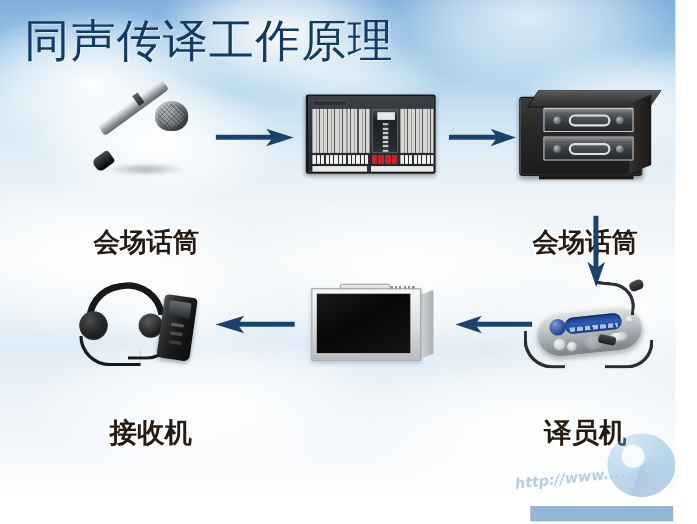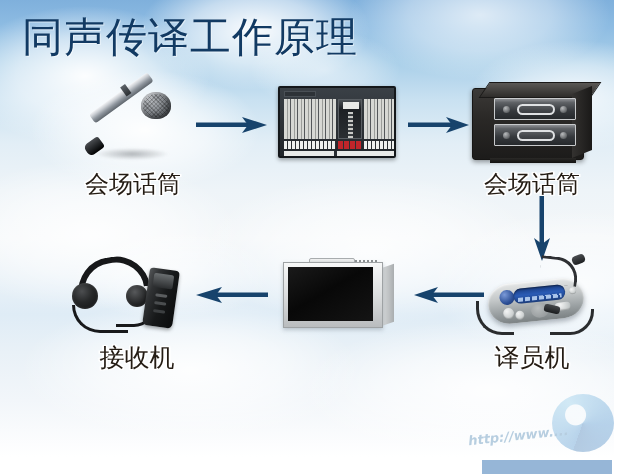--- a/index.html
+++ b/index.html
@@ -62,27 +62,28 @@
     text-shadow: 1px 1px 0 rgba(255,255,255,.5);
     white-space: nowrap;
   }
 
   
   .node { position: absolute; }
   .node-label {
     position: absolute;
     text-align: center;
     font-family: "DejaVu Serif", "Liberation Serif", serif;
-    font-weight: 400;
+    font-weight: 700;
     color: #241c14;
     white-space: nowrap;
     text-shadow:
       -1.4px -1.4px 0 #fff,  1.4px -1.4px 0 #fff,
       -1.4px  1.4px 0 #fff,  1.4px  1.4px 0 #fff,
       -1.4px 0 0 #fff, 1.4px 0 0 #fff, 0 -1.4px 0 #fff, 0 1.4px 0 #fff;
+    margin-top: 36px;
   }
 
   
   .arrow { position: absolute; }
 
   
   #art-mic { left: 85px; top: 88px; width: 95px; height: 80px; }
   #art-mic .mic-body {
     position:absolute; left:6px; top:22px;
     width:72px; height:11px;

